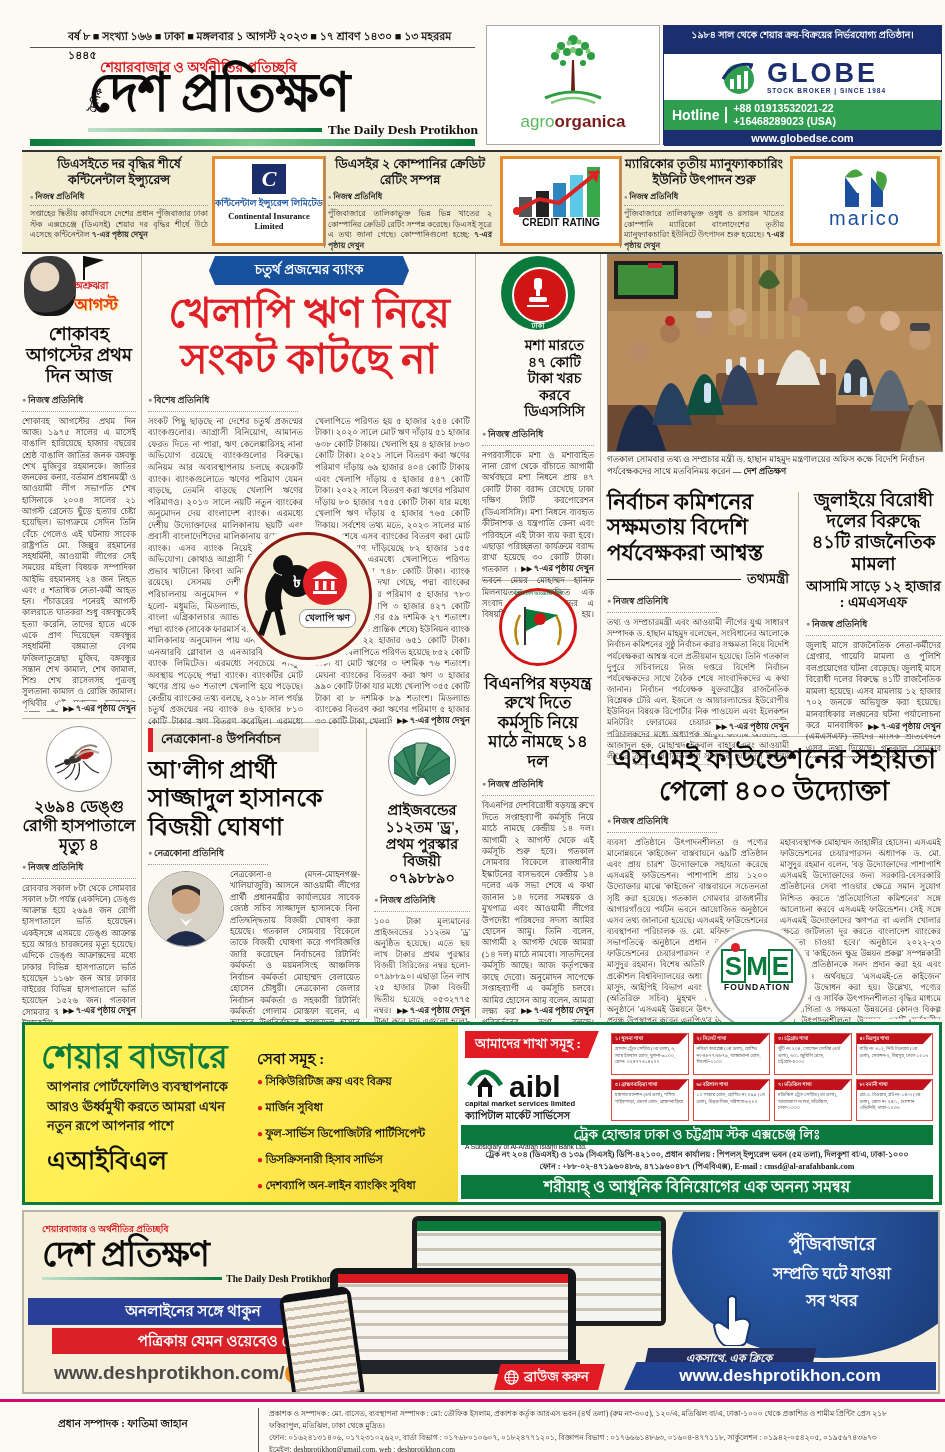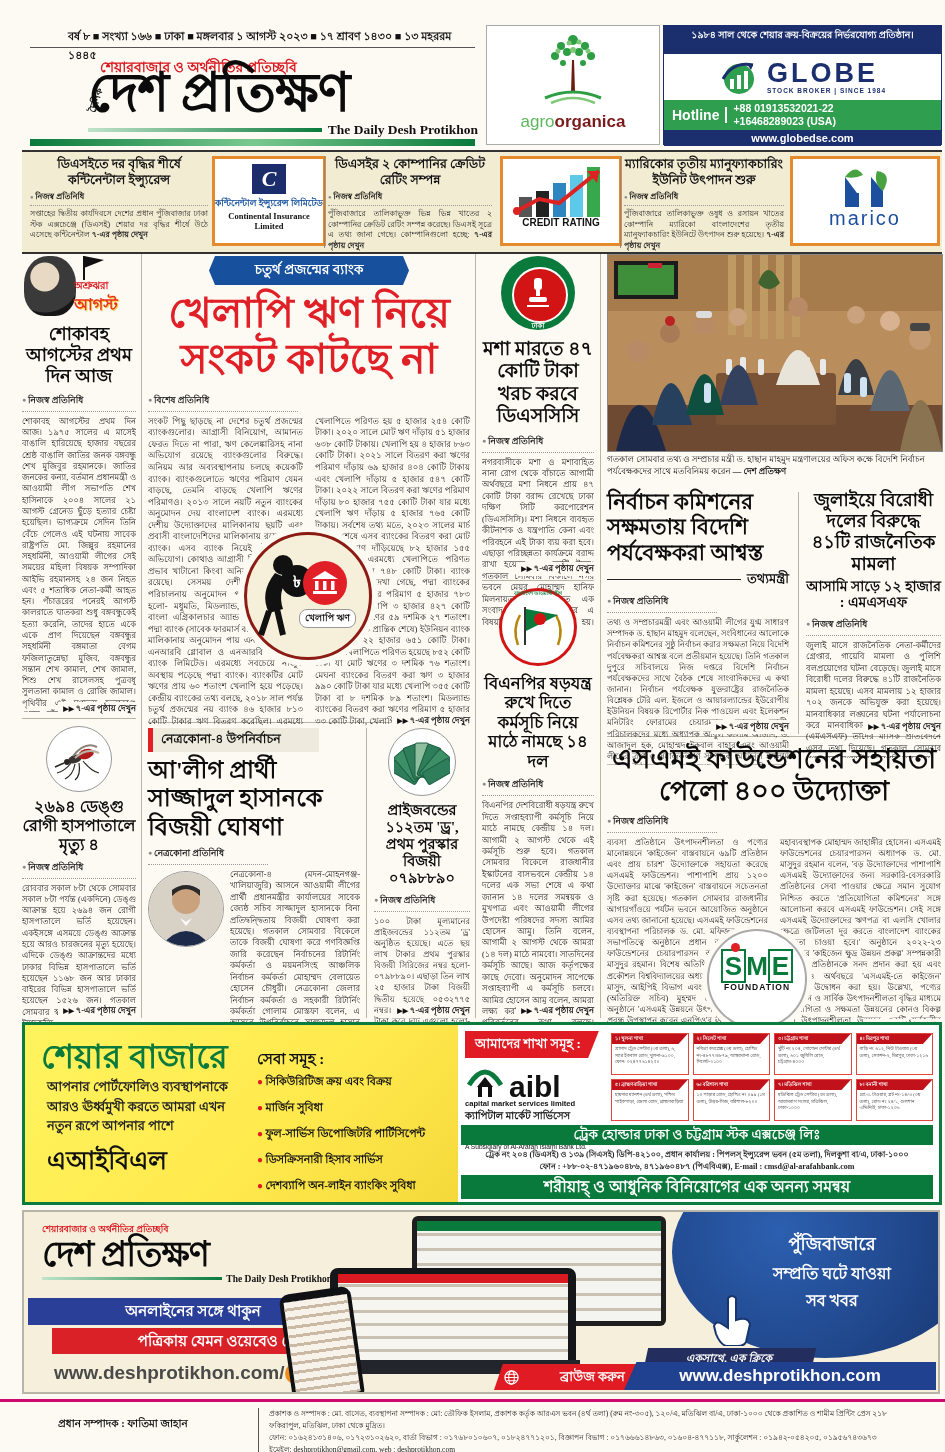--- a/index.html
+++ b/index.html
@@ -306,21 +306,21 @@
       <div style="width:74px;height:74px;margin:2px auto 0;border-radius:50%;background:#0a7a3c;position:relative;">
         <div class="abs circ" style="left:11px;top:11px;width:52px;height:52px;background:#d31414;border:2px solid #fff;"></div>
         <svg class="abs" style="left:24px;top:20px;" width="26" height="34" viewBox="0 0 26 34">
           <rect x="9" y="2" width="8" height="12" rx="3" fill="#fff"></rect>
           <rect x="11" y="14" width="4" height="6" fill="#fff"></rect>
           <rect x="4" y="21" width="18" height="5" rx="2" fill="#fff"></rect>
           <path d="M2 30 H24" stroke="#fff" stroke-width="2"></path>
         </svg>
         <div class="abs tc" style="left:0;bottom:-2px;width:100%;color:#fff;font-size:7px;font-weight:bold;">ঢাকা</div>
       </div>
-      <div class="headline tc" style="font-size:19px;margin-top:8px;">মশা মারতে ৪৭ কোটি টাকা খরচ করবে ডিএসসিসি</div>
+      <div class="headline tc" style="font-size:14px;margin-top:8px;margin-left:33px;">মশা মারতে ৪৭ কোটি টাকা খরচ করবে ডিএসসিসি</div>
       <div class="byline" style="margin-top:6px;">নিজস্ব প্রতিনিধি</div>
       <div class="body-txt" style="font-size:8.4px;height:168px;">নগরবাসীকে মশা ও মশাবাহিত নানা রোগ থেকে বাঁচাতে আগামী অর্থবছরে মশা নিধনে প্রায় ৪৭ কোটি টাকা বরাদ্দ রেখেছে ঢাকা দক্ষিণ সিটি করপোরেশন (ডিএসসিসি)। মশা নিধনে ব্যবহৃত কীটনাশক ও যন্ত্রপাতি কেনা এবং পরিবহনে এই টাকা ব্যয় করা হবে। এছাড়া পরিচ্ছন্নতা কার্যক্রমে বরাদ্দ রাখা হয়েছে ৩০ কোটি টাকা। গতকাল সোমবার বিকালে নগর ভবনে মেয়র মোহাম্মদ হানিফ মিলনায়তনে আয়োজিত এক সংবাদ সম্মেলনে বরাদ্দের এ বিষয়টি জানানো হয়। ডিএসসিসি'র ২০২৩-২৪ অর্থবছরের</div>
       <div class="more">৭-এর পৃষ্ঠায় দেখুন</div>
     </div>
 
     <div class="artbox" style="left:460px;top:332px;width:112px;height:432px;">
       <div style="width:72px;height:72px;margin:2px auto 0;border-radius:50%;background:#fff;border:3px solid #d31414;position:relative;">
         <svg class="abs" style="left:8px;top:10px;" width="56" height="50" viewBox="0 0 56 50">
           <path d="M8 44 Q2 28 10 14" stroke="#b8860b" stroke-width="2.5" fill="none"></path>
           <path d="M48 44 Q54 28 46 14" stroke="#b8860b" stroke-width="2.5" fill="none"></path>
@@ -562,21 +562,21 @@
     <svg class="abs" style="left:688px;top:82px;" width="42" height="52" viewBox="0 0 42 52">
       <path d="M16 4 q4 -4 8 0 l0 22 q12 -4 14 4 l-4 18 q-2 4 -8 4 l-12 0 q-6 -2 -10 -12 l-2 -8 q2 -6 8 -2 l6 4 Z" fill="#fff" stroke="#17356f" stroke-width="2"></path>
     </svg>
     <div class="abs tc" style="left:622px;top:136px;width:168px;height:20px;line-height:20px;background:#232e5e;color:#fff;font-size:11px;font-weight:bold;transform:skewX(-12deg);">একসাথে, এক ক্লিকে</div>
     <div class="abs" style="left:470px;top:152px;height:26px;background:#e01b23;color:#fff;display:flex;align-items:center;gap:5px;padding:0 16px 0 10px;clip-path:polygon(6% 0,100% 0,94% 100%,0 100%);">
       <svg width="15" height="15" viewBox="0 0 16 16">
         <circle cx="8" cy="8" r="7" fill="none" stroke="#fff" stroke-width="1.4"></circle>
         <ellipse cx="8" cy="8" rx="3" ry="7" fill="none" stroke="#fff" stroke-width="1.2"></ellipse>
         <path d="M1 8 H15 M2.5 4.5 H13.5 M2.5 11.5 H13.5" stroke="#fff" stroke-width="1.2"></path>
       </svg>
-      <span style="font-size:13px;font-weight:bold;margin-left:36px;">ব্রাউজ করুন</span>
+      <span style="font-size:13px;font-weight:bold;">ব্রাউজ করুন</span>
     </div>
     <div class="abs tc sans" style="left:600px;top:150px;width:312px;height:28px;line-height:28px;background:#20418f;color:#fff;font-size:17px;font-weight:bold;clip-path:polygon(4% 0,100% 0,100% 100%,0 100%);">www.deshprotikhon.com</div>
   </div>
 
   <div class="abs" style="left:0;top:1399px;width:945px;height:3px;background:#cf0a6e;"></div>
   <div class="abs" style="left:58px;top:1408px;width:830px;display:flex;">
     <div style="width:200px;font-size:10.5px;font-weight:bold;padding-top:8px;">প্রধান সম্পাদক : ফাতিমা জাহান</div>
     <div style="flex:1;border-left:1px solid #555;padding-left:10px;font-size:7.5px;line-height:1.6;color:#222;">
       <div>প্রকাশক ও সম্পাদক : মো. বাসেত, ব্যবস্থাপনা সম্পাদক : মো: তৌফিক ইসলাম, প্রকাশক কর্তৃক আরএস ভবন (৪র্থ তলা) (রুম নং-৩০৫), ১২০/এ, মতিঝিল বা/এ, ঢাকা-১০০০ থেকে প্রকাশিত ও শামীম প্রিন্টিং প্রেস ২১৮ ফকিরাপুল, মতিঝিল, ঢাকা থেকে মুদ্রিত।</div>
       <div>ফোন: ০১৬২৪১৩১৪০৬, ০১৭২৩১০২৬২০, বার্তা বিভাগ : ০১৭৬৮০১০৬০৭, ০১৮২৪৭৭১২০১, বিজ্ঞাপন বিভাগ : ০১৭৬৬৬১৪৮৬৩, ০১৬০৪-৪৭৭১১৮, সার্কুলেশন : ০১৯৪২-০৫৪২০৫, ০১৯৫৬৭৪৩৬৭৩ ইমেইল: deshprotikhon@gmail.com, web : deshprotikhon.com</div>

